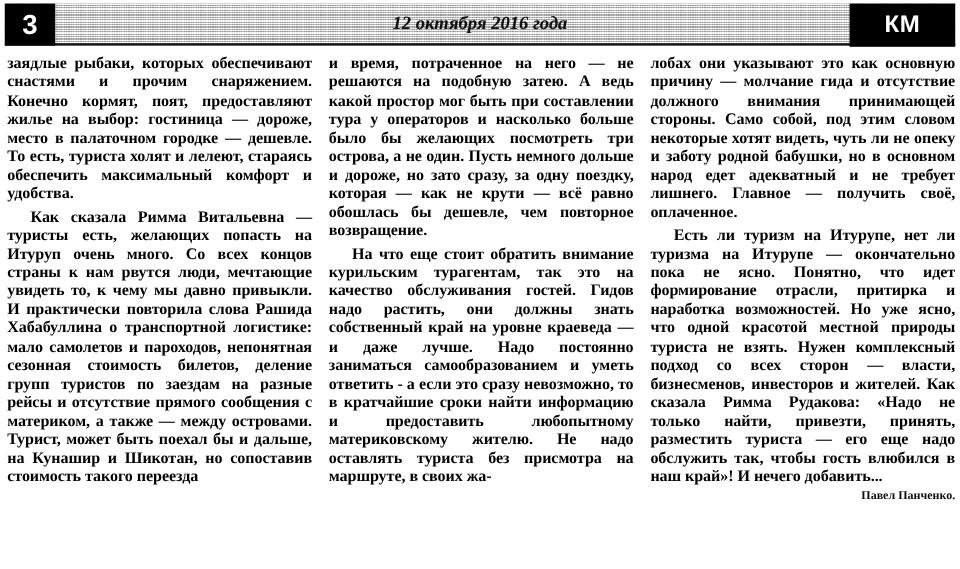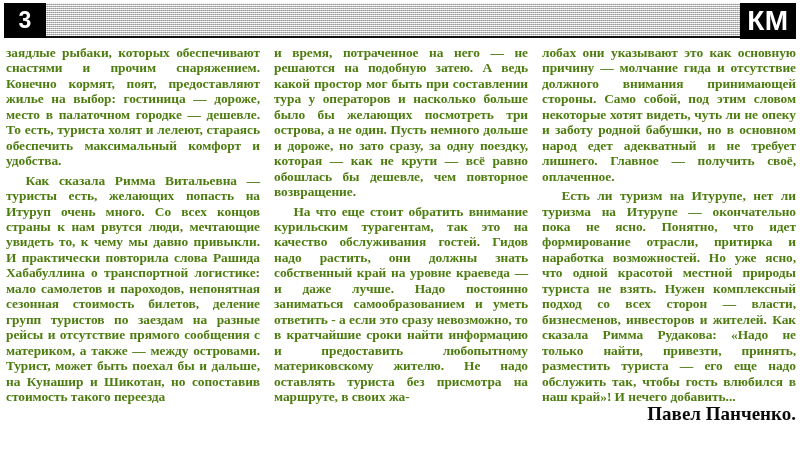--- a/index.html
+++ b/index.html
@@ -66,30 +66,30 @@
     font-weight: bold;
     font-size: 15.5px;
     color: #101010;
     z-index: 2;
     text-shadow: 0 0 1px rgba(0,0,0,0.25);
   }
   .brand-box {
     position: absolute;
     right: 0;
     top: 0;
-    width: 56px;
+    width: 88px;
     height: 36px;
     background: #000;
     color: #fff;
     display: flex;
     align-items: center;
     justify-content: center;
     font-family: "Liberation Sans", "DejaVu Sans", sans-serif;
     font-weight: bold;
-    font-size: 28px;
+    font-size: 20px;
     letter-spacing: 0.5px;
     z-index: 3;
   }
 
   
   .article {
     position: absolute;
     top: 45px;
     left: 6px;
     right: 4px;
@@ -104,46 +104,47 @@
   .col p {
     margin: 0;
     font-family: "Liberation Serif", "DejaVu Serif", serif;
     font-size: 13.4px;
     line-height: 15.45px;
     text-align: justify;
     text-align-last: left;
     text-justify: inter-word;
     font-weight: 600;
     letter-spacing: -0.05px;
-    color: #4d7c0f;
+    color: #000000;
     word-spacing: 0px;
     hyphens: manual;
   }
   .col p.indent {
     text-indent: 1.45em;
   }
   .col p + p {
     margin-top: 4px;
   }
   .byline {
     margin-top: 2px;
     text-align: right;
     font-family: "Liberation Serif", "DejaVu Serif", serif;
     font-weight: bold;
-    font-size: 19px;
+    font-size: 10px;
     line-height: 16px;
     color: #0b0b0b;
   }
 </style>
 </head>
 <body>
 
 <div class="masthead">
   <div class="masthead-strip"></div>
   <div class="page-number-box">3</div>
+  <div class="masthead-date">12 октября 2016 года</div>
   <div class="brand-box">КМ</div>
 </div>
 
 <div class="article">
 
   <div class="col">
     <p>заядлые рыбаки, которых обеспечивают снастями и прочим снаряжением. Конечно кормят, поят, предоставляют жилье на выбор: гостиница — дороже, место в палаточном городке — дешевле. То есть, туриста холят и лелеют, стараясь обеспечить максимальный комфорт и удобства.</p>
     <p class="indent">Как сказала Римма Витальевна — туристы есть, желающих попасть на Итуруп очень много. Со всех концов страны к нам рвутся люди, мечтающие увидеть то, к чему мы давно привыкли. И практически повторила слова Рашида Хабабуллина о транспортной логистике: мало самолетов и пароходов, непонятная сезонная стоимость билетов, деление групп туристов по заездам на разные рейсы и отсутствие прямого сообщения с материком, а также — между островами. Турист, может быть поехал бы и дальше, на Кунашир и Шикотан, но сопоставив стоимость такого переезда</p>
   </div>
 

